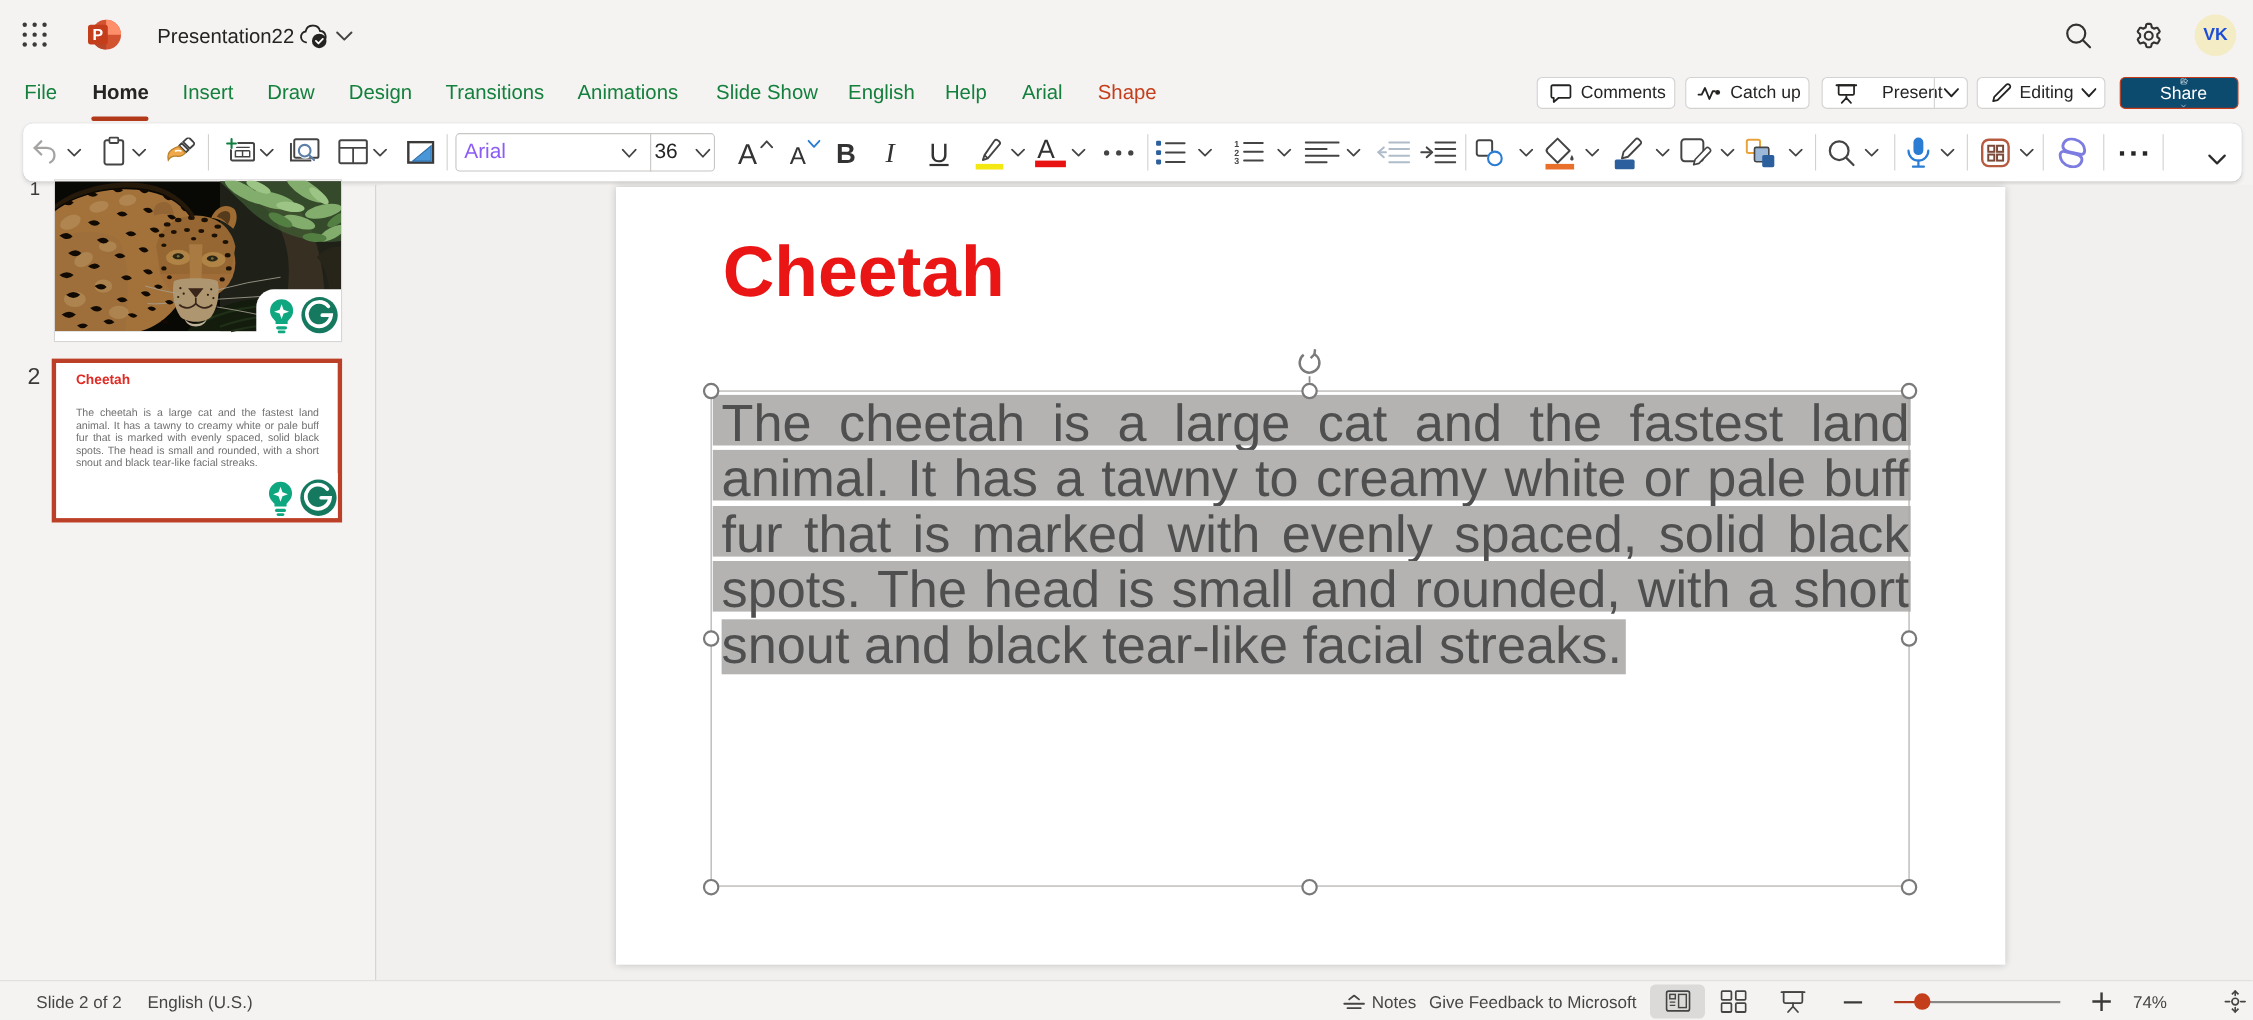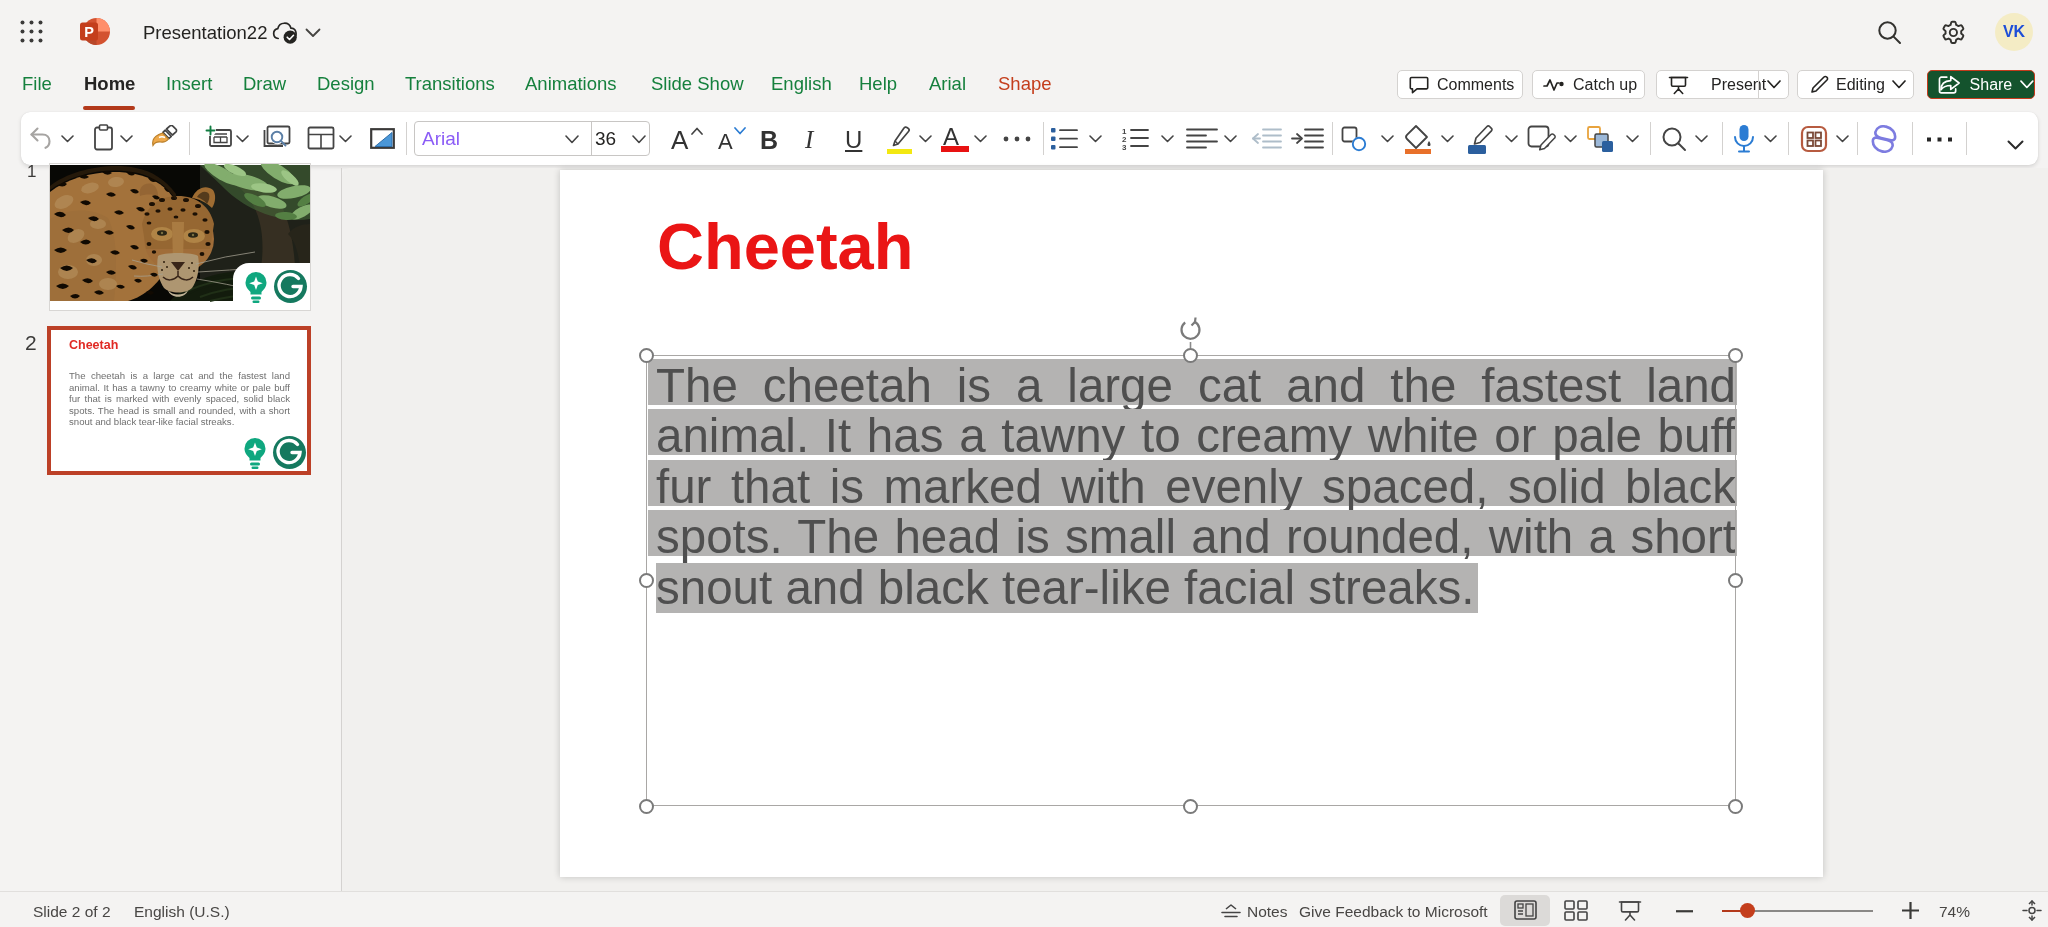--- a/index.html
+++ b/index.html
@@ -138,21 +138,21 @@
   </div>
   <div class="btn2" style="left:1797px; width:117px;">
     <svg style="margin-left:11px;" width="20" height="20" viewBox="0 0 20 20">
       <path d="M3 17 l1 -4 L15 2 a1.8 1.8 0 0 1 2.6 0 l0.4 0.4 a1.8 1.8 0 0 1 0 2.6 L7 16 z" fill="none" stroke="#242321" stroke-width="1.6" stroke-linejoin="round"></path>
     </svg>
     <span style="margin-left:7px;">Editing</span>
     <svg style="margin-left:7px;" width="14" height="9" viewBox="0 0 14 9">
       <path d="M1 1 L7 7.5 L13 1" fill="none" stroke="#242321" stroke-width="1.7" stroke-linecap="round" stroke-linejoin="round"></path>
     </svg>
   </div>
-  <div class="btn2" style="left:1927px; width:108px; background:#14532d; border-color:#c53b1c; color:#fff;">
+  <div class="btn2" style="left:1927px; width:108px; background:#0c4a6e; border-color:#c53b1c; color:#fff;flex-direction:column;">
     <svg style="margin-left:10px;" width="24" height="20" viewBox="0 0 24 20">
       <path d="M13 5.5 L13 1.5 L21.5 8 L13 14.5 L13 10.5 C8 10.5 5 12 3 15 C3 10 6 5.8 13 5.5 Z" fill="none" stroke="#fff" stroke-width="1.7" stroke-linejoin="round"></path>
       <path d="M9 2 H3.5 A2 2 0 0 0 1.5 4 V16 A2 2 0 0 0 3.5 18 H16 A2 2 0 0 0 18 16 V14" fill="none" stroke="#fff" stroke-width="1.7" stroke-linecap="round"></path>
     </svg>
     <span style="margin-left:8px;">Share</span>
     <svg style="margin-left:8px;" width="14" height="9" viewBox="0 0 14 9">
       <path d="M1 1 L7 7.5 L13 1" fill="none" stroke="#fff" stroke-width="1.7" stroke-linecap="round" stroke-linejoin="round"></path>
     </svg>
   </div>
 </div>

